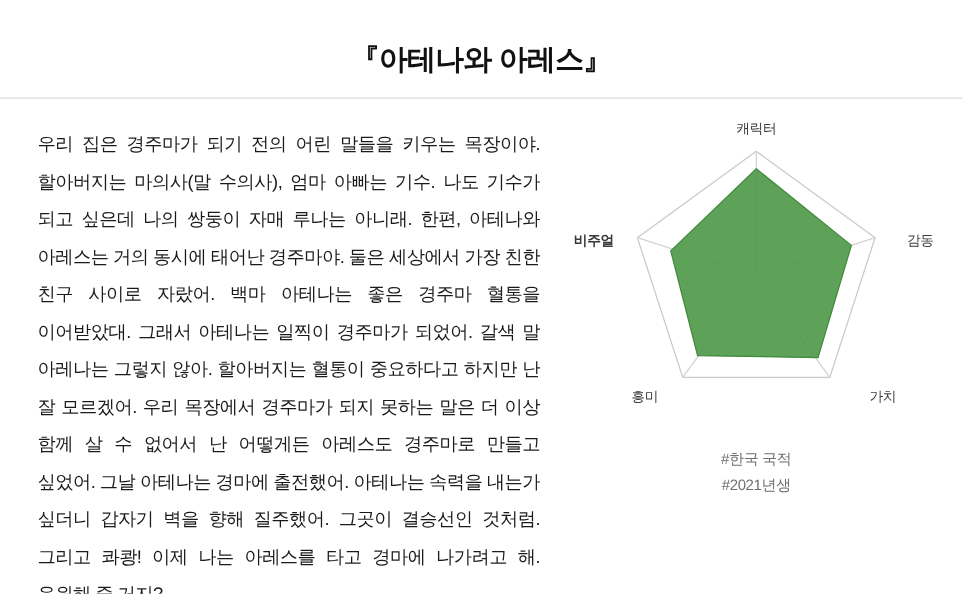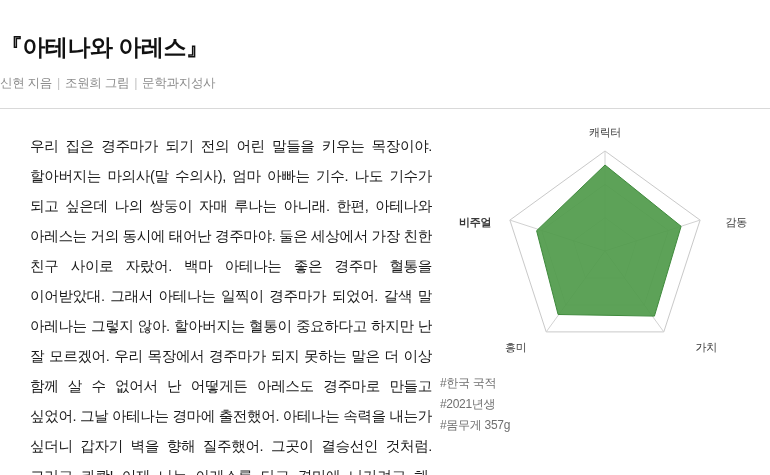--- a/index.html
+++ b/index.html
@@ -17,21 +17,21 @@
   }
   .page {
     position: absolute;
     inset: 0;
     display: flex;
     flex-direction: column;
   }
   
   .header {
     padding-top: 34px;
-    text-align: left;
+    text-align: center;
   }
   .book-title {
     font-size: 23px;
     font-weight: bold;
     letter-spacing: -0.5px;
     color: #111111;
     line-height: 1.2;
   }
   .credits {
     margin-top: 13px;
@@ -95,40 +95,37 @@
     letter-spacing: -0.3px;
     white-space: nowrap;
   }
   .lbl-top      { left: 50%; transform: translateX(-50%); top: 2px; }
   .lbl-right    { right: 8px; top: 92px; font-family: Liberation Mono, monospace; }
   .lbl-left     { left: 4px; top: 92px; font-weight: bold; }
   .lbl-botright { right: 38px; bottom: 18px; }
   .lbl-botleft  { left: 50px; bottom: 18px; font-family: Liberation Mono, monospace; }
   
   .tags {
-    margin-top: 0;
-    text-align: left;
+    margin-top: 14px;
+    text-align: center;
   }
   .tag {
     font-size: 12px;
     color: #6f6f6f;
     letter-spacing: -0.3px;
     line-height: 1.75;
   }
 </style>
 </head>
 <body>
 
 <div class="page">
 
   <div class="header">
     <div class="book-title">『아테나와 아레스』</div>
-    <div class="credits">
-      <span>신현 지음</span><span class="sep">|</span><span>조원희 그림</span><span class="sep">|</span><span>문학과지성사</span>
-    </div>
     <div class="rule"></div>
   </div>
 
   <div class="content">
 
     <div class="text-col">
       <p class="body-text">우리 집은 경주마가 되기 전의 어린 말들을 키우는 목장이야. 할아버지는 마의사(말 수의사), 엄마 아빠는 기수. 나도 기수가 되고 싶은데 나의 쌍둥이 자매 루나는 아니래. 한편, 아테나와 아레스는 거의 동시에 태어난 경주마야. 둘은 세상에서 가장 친한 친구 사이로 자랐어. 백마 아테나는 좋은 경주마 혈통을 이어받았대. 그래서 아테나는 일찍이 경주마가 되었어. 갈색 말 아레나는 그렇지 않아. 할아버지는 혈통이 중요하다고 하지만 난 잘 모르겠어. 우리 목장에서 경주마가 되지 못하는 말은 더 이상 함께 살 수 없어서 난 어떻게든 아레스도 경주마로 만들고 싶었어. 그날 아테나는 경마에 출전했어. 아테나는 속력을 내는가 싶더니 갑자기 벽을 향해 질주했어. 그곳이 결승선인 것처럼. 그리고 콰쾅! 이제 나는 아레스를 타고 경마에 나가려고 해. 응원해 줄 거지?</p>
     </div>
 
     <div class="chart-col">
@@ -154,18 +151,17 @@
         <div class="axis-label lbl-top">캐릭터</div>
         <div class="axis-label lbl-right">감동</div>
         <div class="axis-label lbl-botright">가치</div>
         <div class="axis-label lbl-botleft">흥미</div>
         <div class="axis-label lbl-left">비주얼</div>
       </div>
 
       <div class="tags">
         <div class="tag">#한국 국적</div>
         <div class="tag">#2021년생</div>
-        <div class="tag">#몸무게 357g</div>
       </div>
 
     </div>
   </div>
 </div>
 
 </body></html>

